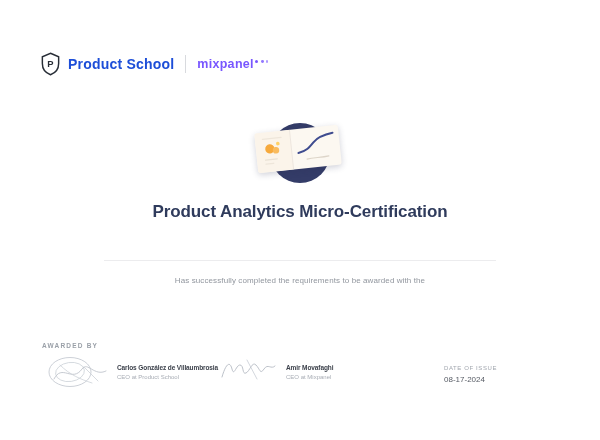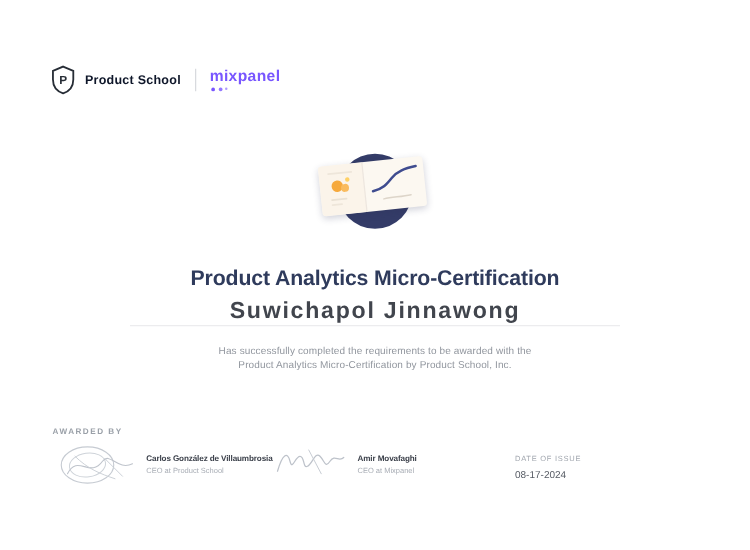--- a/index.html
+++ b/index.html
@@ -3,43 +3,43 @@
 <meta charset="utf-8">
 <style>
   html,body{margin:0;padding:0;background:#ffffff;}
   .stage{
     position:relative;width:600px;height:440px;background:#ffffff;overflow:hidden;
     font-family:"Liberation Sans", sans-serif;
   }
   
   .brand-row{position:absolute;left:40px;top:52px;display:flex;align-items:center;gap:11px;}
   .ps-brand{display:flex;align-items:center;gap:7px;}
-  .ps-word{font-size:10px;font-weight:bold;color:#0f172a;letter-spacing:.2px;}
+  .ps-word{font-size:14px;font-weight:bold;color:#1d4ed8;letter-spacing:.2px;}
   .v-divider{width:1px;height:18px;background:#d8dade;}
-  .mx-brand{display:flex;flex-direction:column;align-items:flex-start;line-height:1;}
+  .mx-brand{display:flex;flex-direction:row;align-items:flex-start;line-height:1;}
   .mx-word{font-size:12.5px;font-weight:bold;color:#7856ff;letter-spacing:.3px;}
   .mx-dots{display:flex;gap:2.5px;margin-top:2px;padding-left:1px;align-items:center;}
   .mx-dots i{display:block;border-radius:50%;background:#7856ff;}
   .mx-dots i:nth-child(1){width:3.5px;height:3.5px;}
   .mx-dots i:nth-child(2){width:2.8px;height:2.8px;opacity:.8;}
   .mx-dots i:nth-child(3){width:2.2px;height:2.2px;opacity:.6;}
   
   .illustration{position:absolute;left:50%;top:115px;width:160px;height:86px;transform:translateX(-50%);}
   .illu-circle{position:absolute;left:50px;top:8px;width:60px;height:60px;border-radius:50%;background:#343c68;}
   .illu-card{
     position:absolute;left:36px;top:14px;width:84px;height:40px;background:#fcf8f1;
     border-radius:3px;transform:rotate(-6deg);box-shadow:0 2px 6px rgba(40,45,80,.22);
     display:flex;overflow:hidden;
   }
   .illu-left{width:42%;height:100%;background:#fbf4ea;position:relative;border-right:1px solid rgba(60,60,90,.07);}
   .illu-right{flex:1;height:100%;position:relative;}
   .illu-left svg,.illu-right svg{position:absolute;left:0;top:0;}
   
   .cert-title{
-    position:absolute;left:0;right:0;top:201px;margin:12px;text-align:center;
+    position:absolute;left:0;right:0;top:201px;margin:1px;text-align:center;
     font-size:17px;font-weight:bold;color:#2f3b5c;letter-spacing:-.1px;
   }
   .recipient{
     position:absolute;left:0;right:0;top:237px;margin:0;text-align:center;
     font-size:18.5px;font-weight:bold;color:#41454d;letter-spacing:1.4px;
   }
   .rule{position:absolute;left:104px;top:260px;width:392px;height:1px;background:#ececee;}
   .desc{
     position:absolute;left:0;right:0;top:271px;margin:4px;text-align:center;
     font-size:8px;line-height:11px;color:#91969e;letter-spacing:.1px;
@@ -51,21 +51,21 @@
   }
   .sig{position:absolute;}
   .sig-carlos{left:44px;top:353px;}
   .sig-amir{left:219px;top:357px;}
   .signer{position:absolute;}
   .signer-1{left:117px;top:364px;}
   .signer-2{left:286px;top:364px;}
   .signer-name{font-size:6.5px;font-weight:bold;color:#3c414b;letter-spacing:-.1px;white-space:nowrap;}
   .signer-title{font-size:6px;color:#a8adb5;margin-top:2.5px;white-space:nowrap;}
   .meta{position:absolute;}
-  .meta-date{left:412px;top:365px;}
+  .meta-date{left:444px;top:365px;}
   .meta-cert{left:496px;top:365px;}
   .meta-label{font-size:6px;letter-spacing:.6px;color:#a2a7af;white-space:nowrap;}
   .meta-value{font-size:8px;margin-top:3.5px;white-space:nowrap;}
   .meta-date .meta-value{color:#565b64;}
   .meta-cert .meta-value{color:#757b85;}
 </style>
 </head>
 <body>
 
 <div class="stage">
@@ -105,25 +105,23 @@
       <div class="illu-right">
         <svg width="48" height="40" viewBox="0 0 48 40">
           <path d="M6,24 C14,23 17,20 22,15 C27,10 33,8.5 42,7.5" fill="none" stroke="#3f4c8f" stroke-width="2" stroke-linecap="round"></path>
           <path d="M14,31 C21,30 28,31 36,30" fill="none" stroke="#ddd5c9" stroke-width="1.2" stroke-linecap="round"></path>
         </svg>
       </div>
     </div>
   </div>
 
   <h1 class="cert-title">Product Analytics Micro-Certification</h1>
-  <h2 class="recipient">Suwichapol Jinnawong</h2>
   <div class="rule"></div>
   <p class="desc">
     <span>Has successfully completed the requirements to be awarded with the</span><br>
-    <span>Product Analytics Micro-Certification by Product School, Inc.</span>
   </p>
 
   <div class="awarded">AWARDED BY</div>
 
   <svg class="sig sig-carlos" width="66" height="38" viewBox="0 0 66 38">
     <ellipse cx="26" cy="19" rx="21" ry="14.5" fill="none" stroke="#c6cbd2" stroke-width=".9"></ellipse>
     <ellipse cx="26" cy="19" rx="14.5" ry="9.5" fill="none" stroke="#ced3d9" stroke-width=".8" transform="rotate(-8 26 19)"></ellipse>
     <path d="M10,26 C18,10 28,30 38,16 C44,8 50,24 62,18" fill="none" stroke="#bfc4cc" stroke-width=".9" stroke-linecap="round"></path>
     <path d="M16,12 C26,22 36,26 48,30" fill="none" stroke="#cdd2d8" stroke-width=".8" stroke-linecap="round"></path>
     <path d="M40,14 L54,28" fill="none" stroke="#ccd1d7" stroke-width=".8" stroke-linecap="round"></path>

